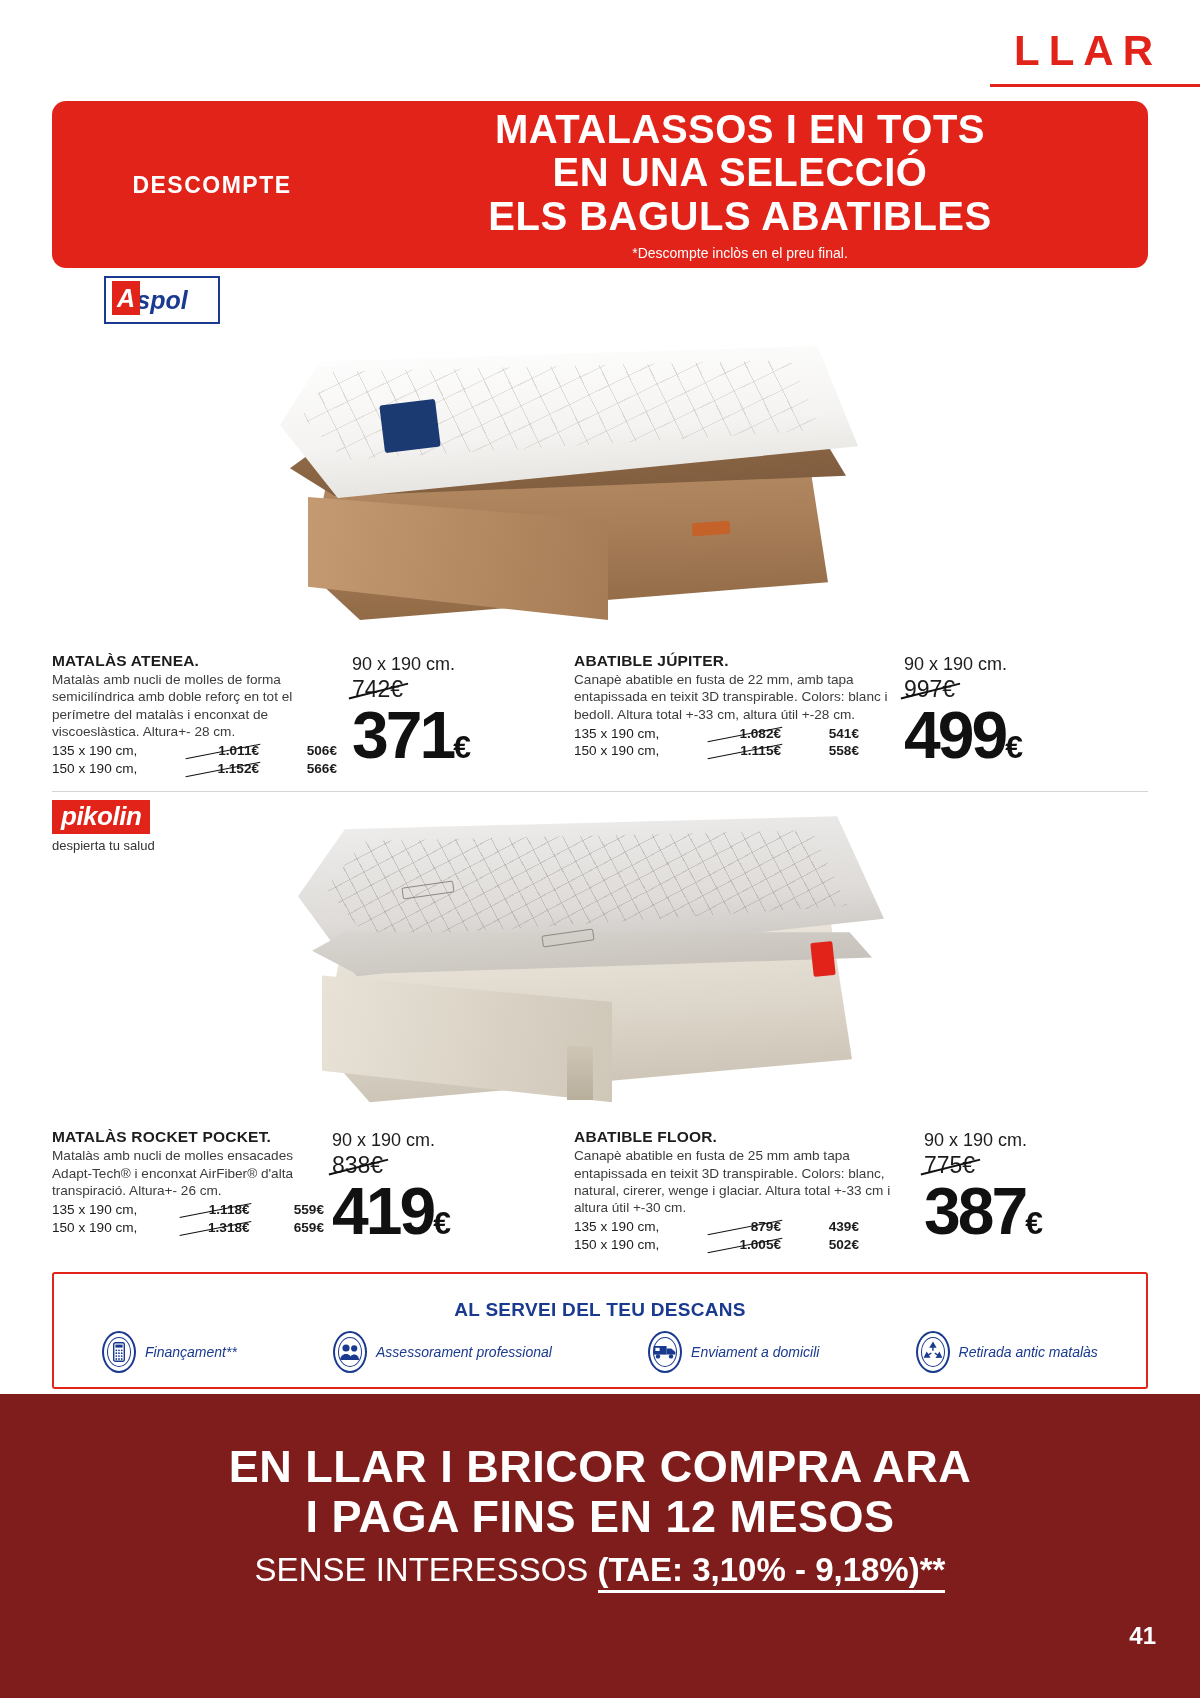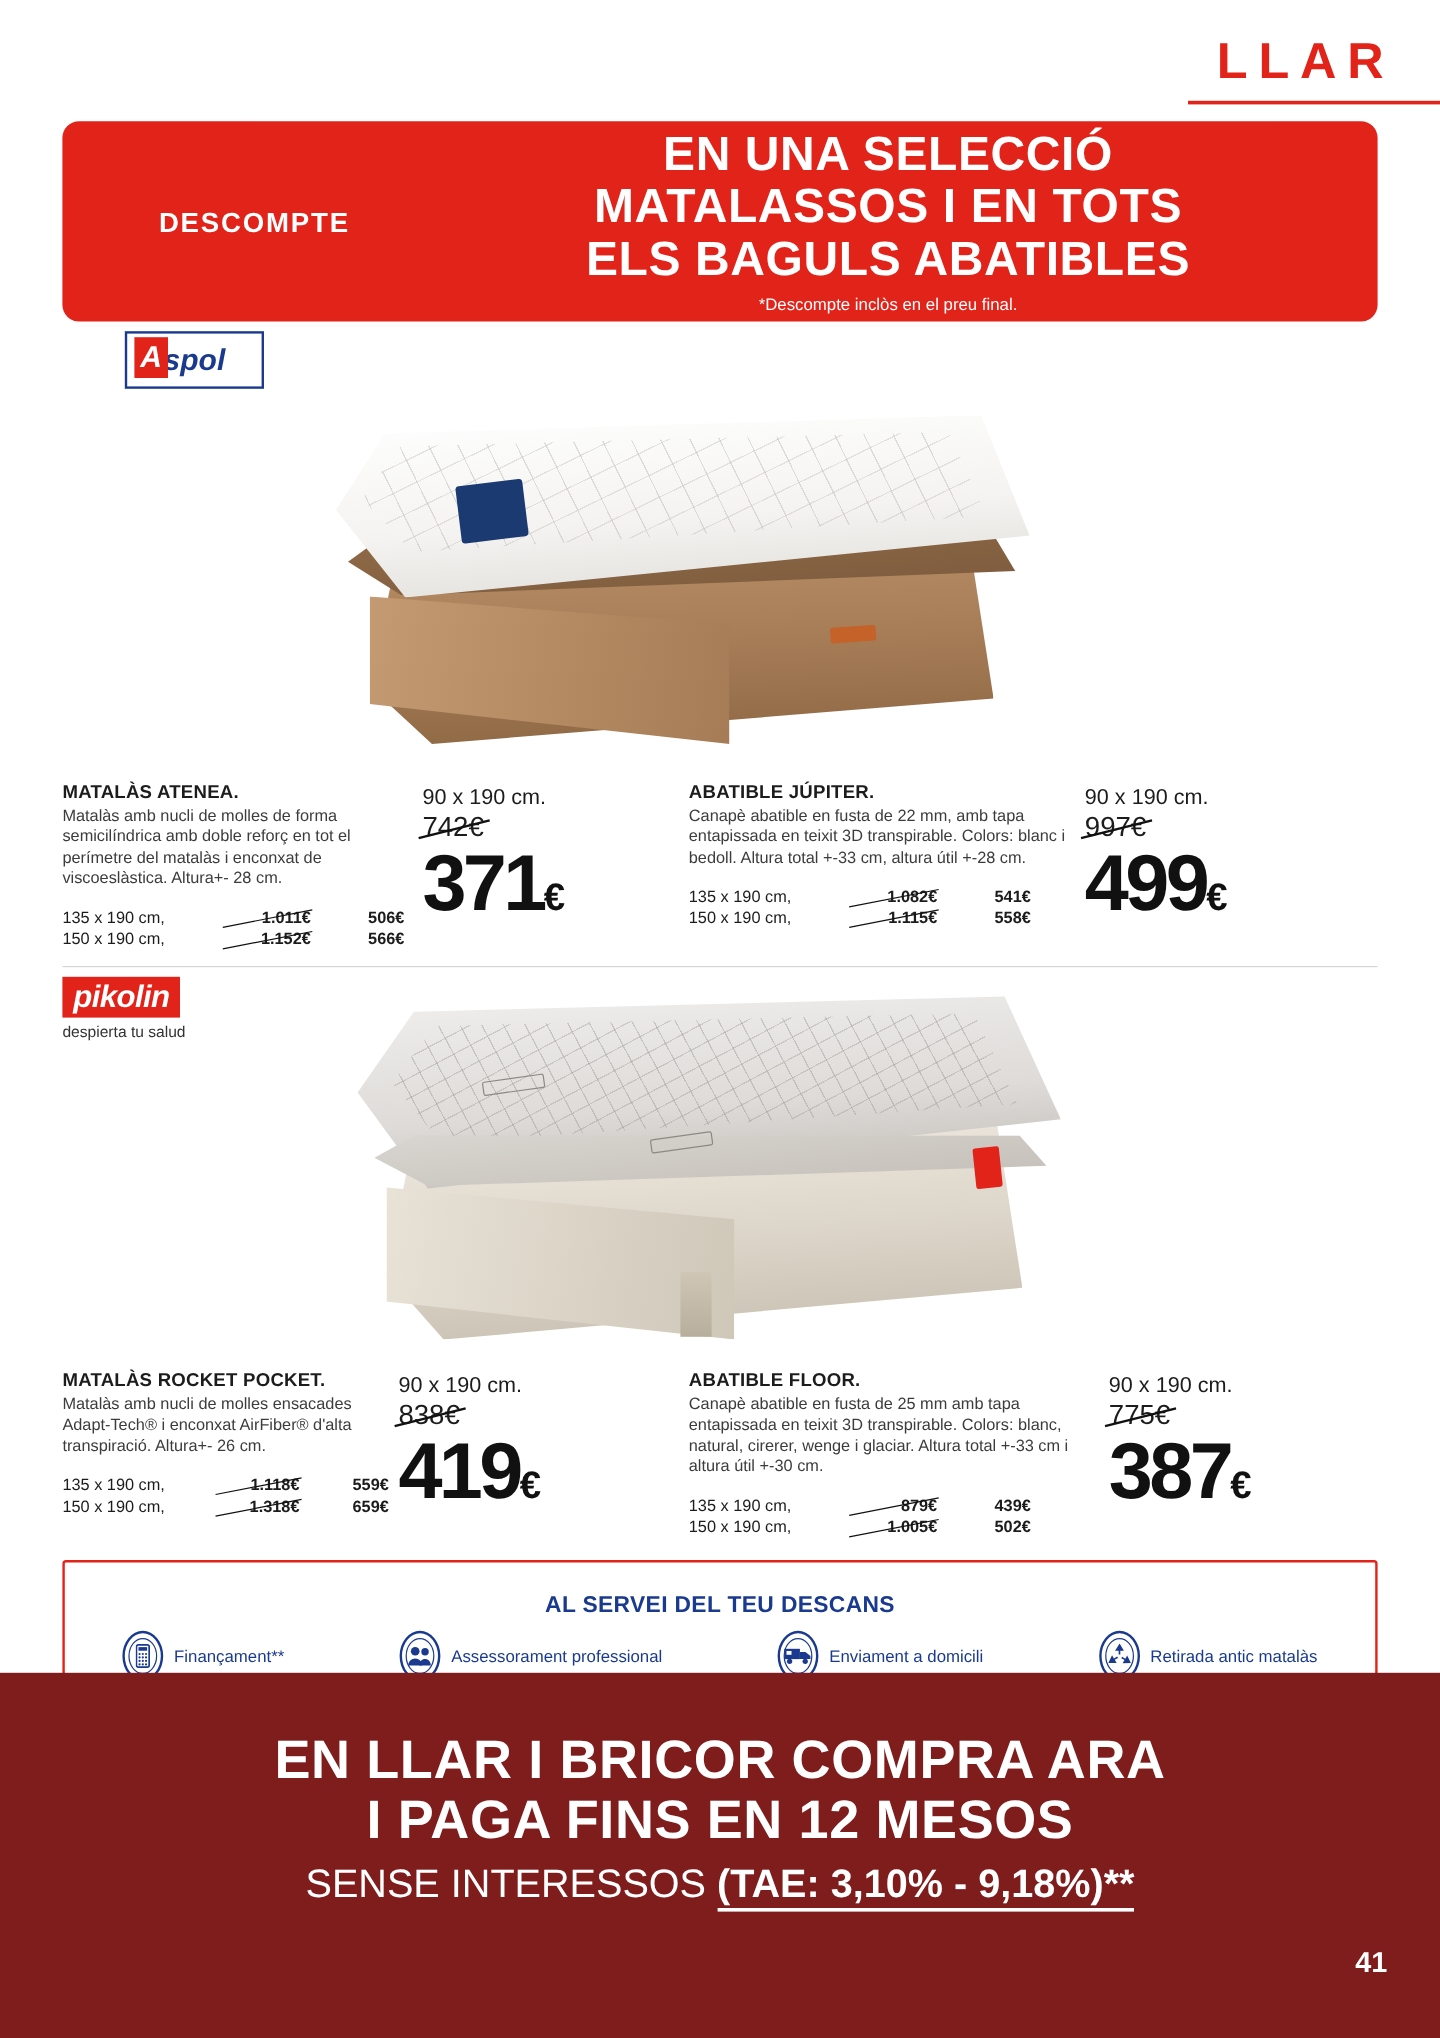--- a/index.html
+++ b/index.html
@@ -254,21 +254,21 @@
 
   .prod-text { width: 300px; padding-right: 8px; }
   .prod-text.wide { width: 330px; }
   .prod-title {
     font-size: 15.5px; font-weight: 700; color: #1c1c1c;
     letter-spacing: .2px; margin-bottom: 1px;
   }
   .prod-desc {
     font-size: 13.6px; color: #3c3c3c; line-height: 1.27;
   }
-  .size-table { margin-top: 16px; }
+  .size-table { margin-top: 2px; }
   .size-line {
     display: flex; font-size: 13.6px; color: #1c1c1c; line-height: 1.3;
   }
   .size-dim { width: 135px; }
   .size-old {
     width: 72px; font-weight: 700; text-align: right;
     position: relative; white-space: nowrap;
   }
   .size-old::after {
     content: ""; position: absolute; left: -2px; right: -2px;
@@ -309,21 +309,21 @@
   .service-title {
     text-align: center;
     color: #1a3a8f;
     font-size: 19px;
     font-weight: 800;
     letter-spacing: .3px;
     margin-bottom: 10px;
     margin-top: 15px;
   }
   .service-items {
-    display: flex; justify-content: space-around; align-items: center;
+    display: flex; justify-content: space-around; align-items: center; font-style: italic;
   }
   .service-item { display: flex; align-items: center; gap: 9px; }
   .service-icon {
     width: 34px; height: 42px;
     border: 2px solid #1a3a8f;
     border-radius: 50%;
     display: flex; align-items: center; justify-content: center;
     position: relative;
   }
   .service-icon::before {
@@ -361,22 +361,22 @@
 <div class="header">
   <div class="brand-logo">LLAR</div>
   <div class="brand-rule"></div>
 </div>
 
 <div class="promo">
   <div class="promo-left">
     <div class="promo-descompte">DESCOMPTE</div>
   </div>
   <div class="promo-right">
+    <div class="promo-line">MATALASSOS I EN TOTS</div>
     <div class="promo-line">EN UNA SELECCIÓ</div>
-    <div class="promo-line">MATALASSOS I EN TOTS</div>
     <div class="promo-line">ELS BAGULS ABATIBLES</div>
     <div class="promo-foot">*Descompte inclòs en el preu final.</div>
   </div>
 </div>
 
 <div class="section">
   <div class="logo-box aspol">
     <div class="aspol-a">A</div>
     <div class="aspol-txt">spol</div>
   </div>

